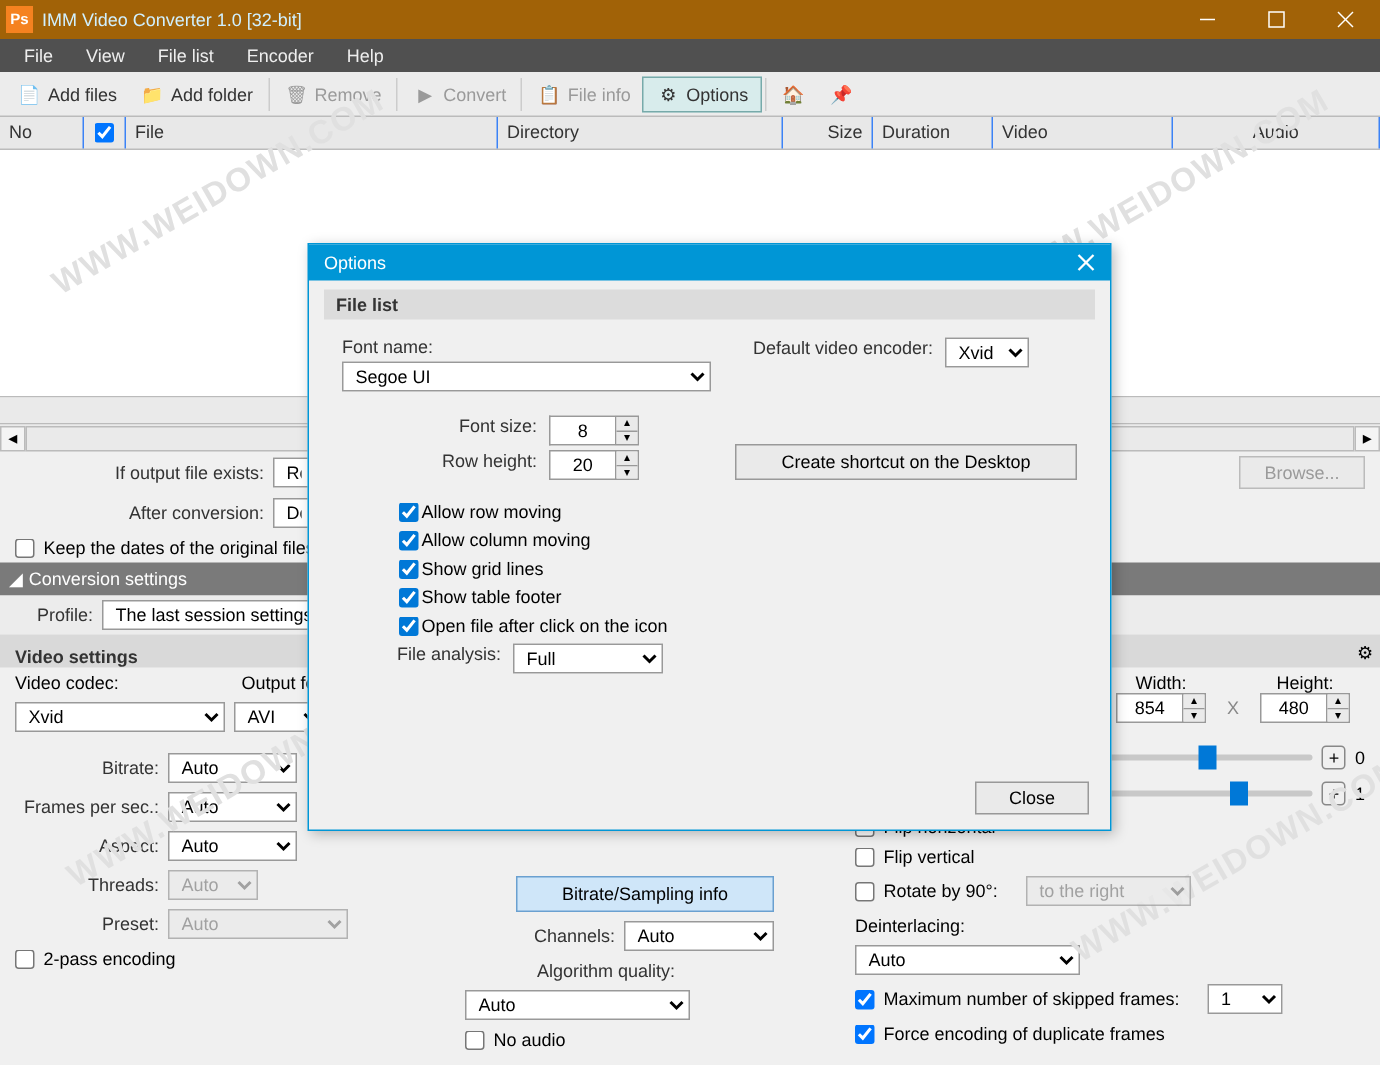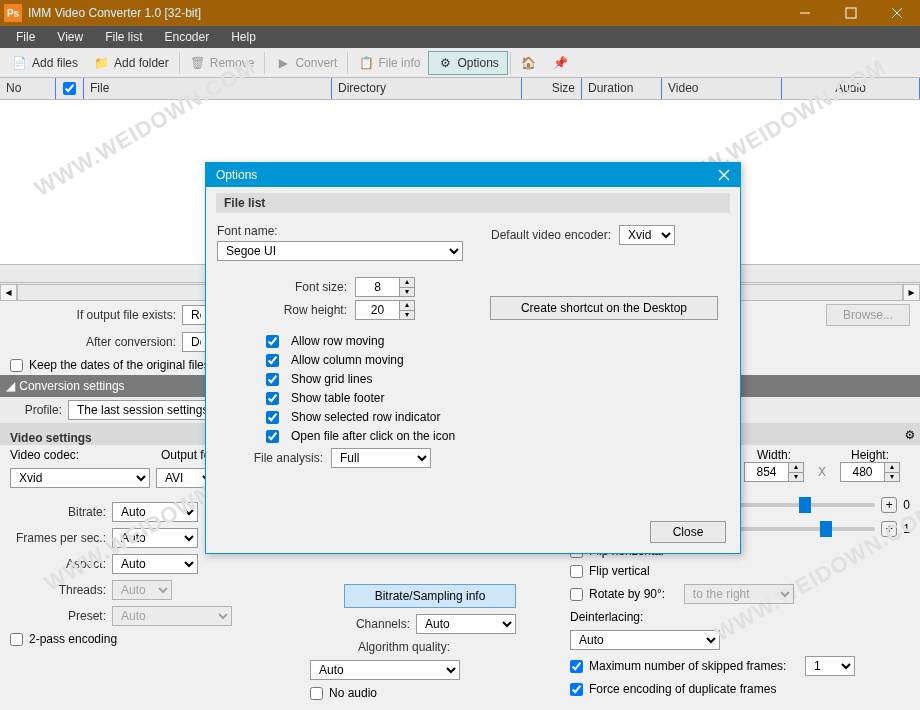--- a/index.html
+++ b/index.html
@@ -74,24 +74,24 @@
 .spin .arrows div:first-child{border-bottom:1px solid #999;}
 
 
 .dialog { position:absolute; left:205px; top:162px; width:536px; height:392px; background:#f0f0f0; border:1px solid #0096d6; box-shadow:2px 2px 8px rgba(0,0,0,0.25);}
 .dialog .dlg-title{background:#0096d6;color:#fff;height:24px;display:flex;align-items:center;justify-content:space-between;padding:0 6px 0 10px;}
 .dialog .dlg-close{width:20px;height:20px;display:flex;align-items:center;justify-content:center;}
 .dlg-body{padding:6px 10px 6px 10px;}
 .dlg-section-h{background:#dcdcdc;padding:3px 8px;font-weight:bold;color:#333;margin-bottom:8px;}
 .dlg-left{width:270px;float:left;}
 .dlg-right{width:240px;float:right;}
-.dlg-row{display:flex;align-items:center;gap:8px;margin:3px 1px;}
+.dlg-row{display:flex;gap:8px;margin:3px 12px;}
 .dlg-row label{color:#333;}
 .dlg-row.right-align label{text-align:right;}
-.dlg-check{display:flex;align-items:center;gap:12px;margin:5px 0 5px 50px;}
+.dlg-check{display:flex;align-items:center;gap:2px;margin:5px 0 5px 50px;}
 .dlg-check input{accent-color:#0078d7;}
 .dlg-footer{position:absolute;bottom:10px;right:14px;}
 .create-btn{border:1px solid #999;background:#eaeaea;padding:4px 0;width:228px;text-align:center;}
 
 .clearfix::after{content:"";display:table;clear:both;}
 
 .watermark{position:absolute;color:#e0e0e0;font-size:22px;transform:rotate(-30deg);pointer-events:none;font-weight:bold;letter-spacing:1px;}
 </style>
 </head>
 <body>
@@ -400,24 +400,20 @@
       <div class="dlg-check">
           <input type="checkbox" checked="" style="">
           <span>Show grid lines</span>
         </div>
       <div class="dlg-check">
           <input type="checkbox" checked="" style="">
           <span>Show table footer</span>
         </div>
       <div class="dlg-check">
           <input type="checkbox" checked="" style="">
-          <span>Show selected row indicator</span>
-        </div>
-      <div class="dlg-check">
-          <input type="checkbox" checked="" style="">
           <span>Open file after click on the icon</span>
         </div>
       <div class="dlg-row right-align" style="margin-top:4px;">
           <label style="width:106px;">File analysis:</label>
           <select style="width:100px;"><option>Full</option></select>
         </div>
     </div>
 
     <div class="dlg-right">
       <div class="dlg-row" style="margin-top:4px;">

